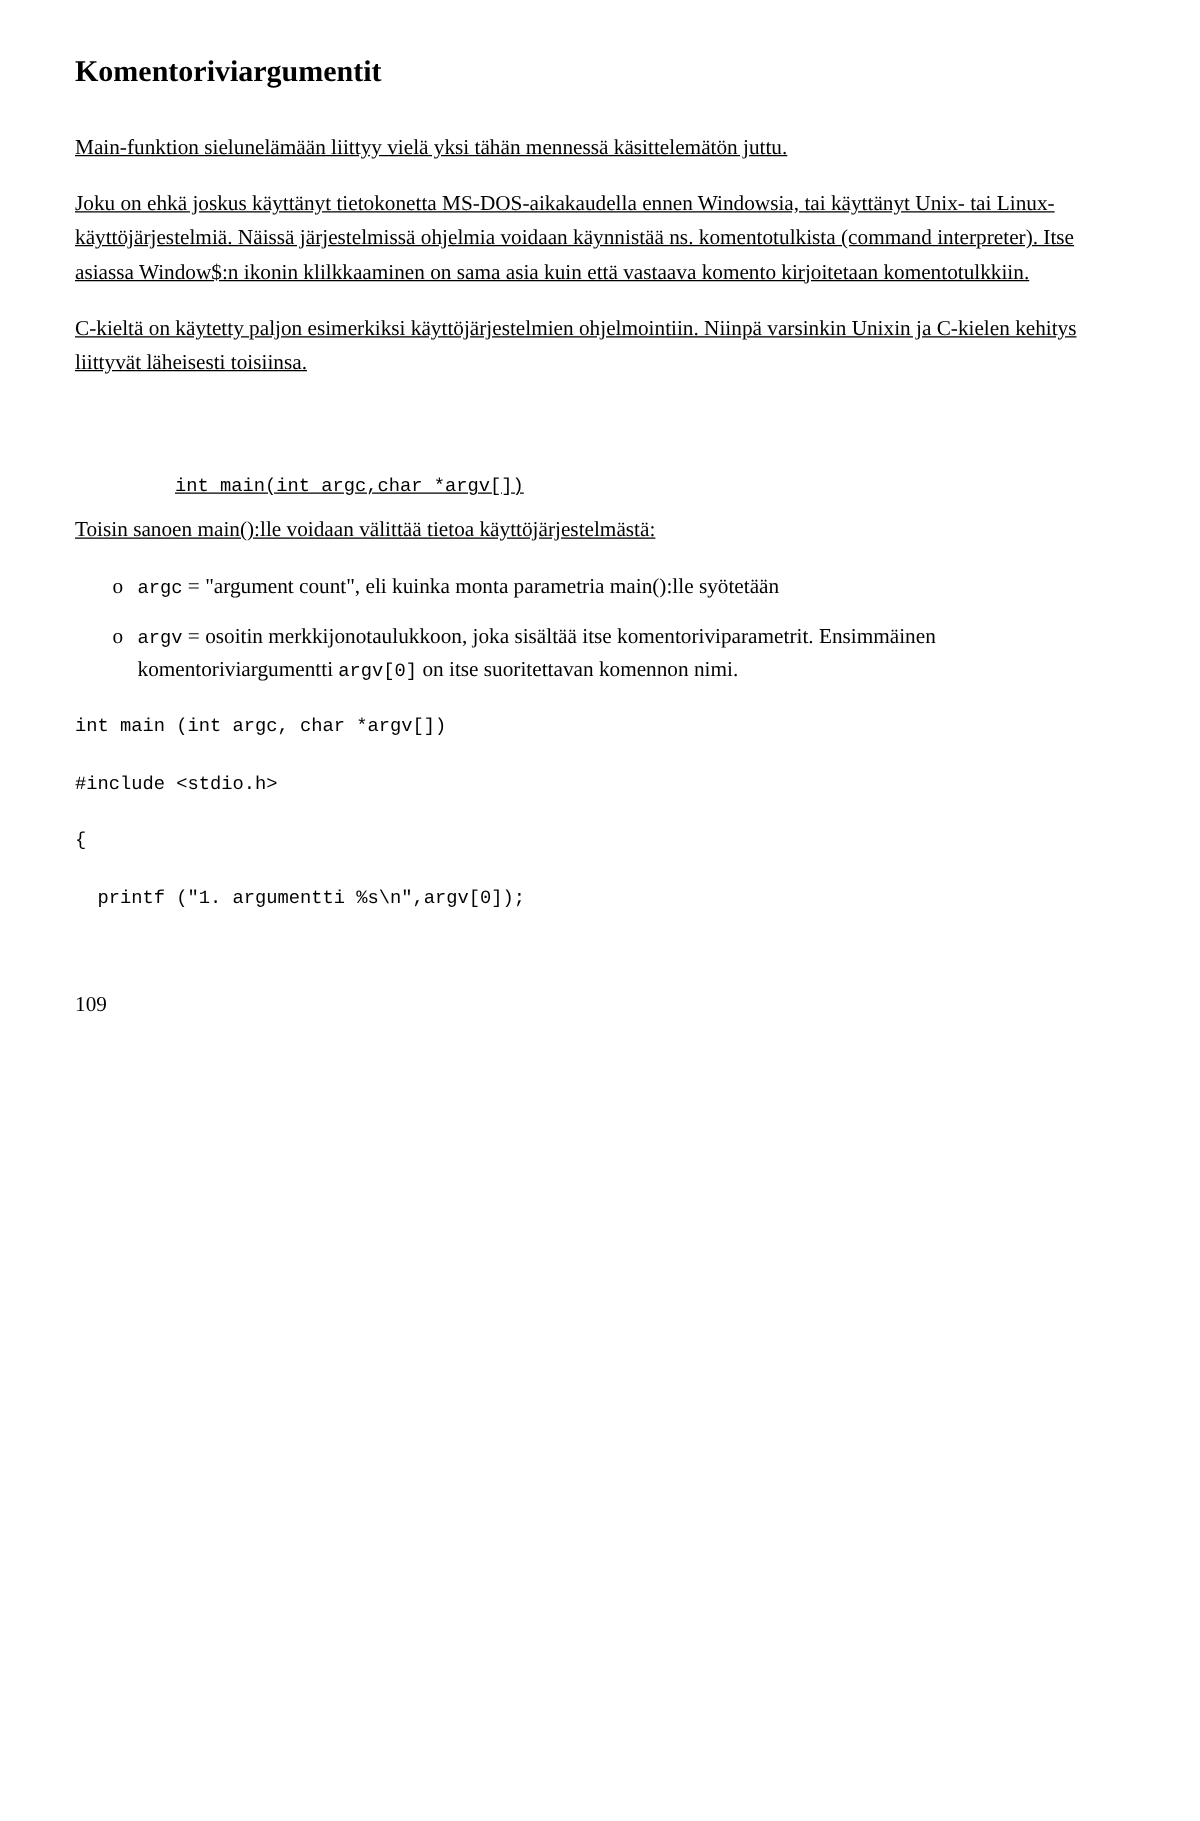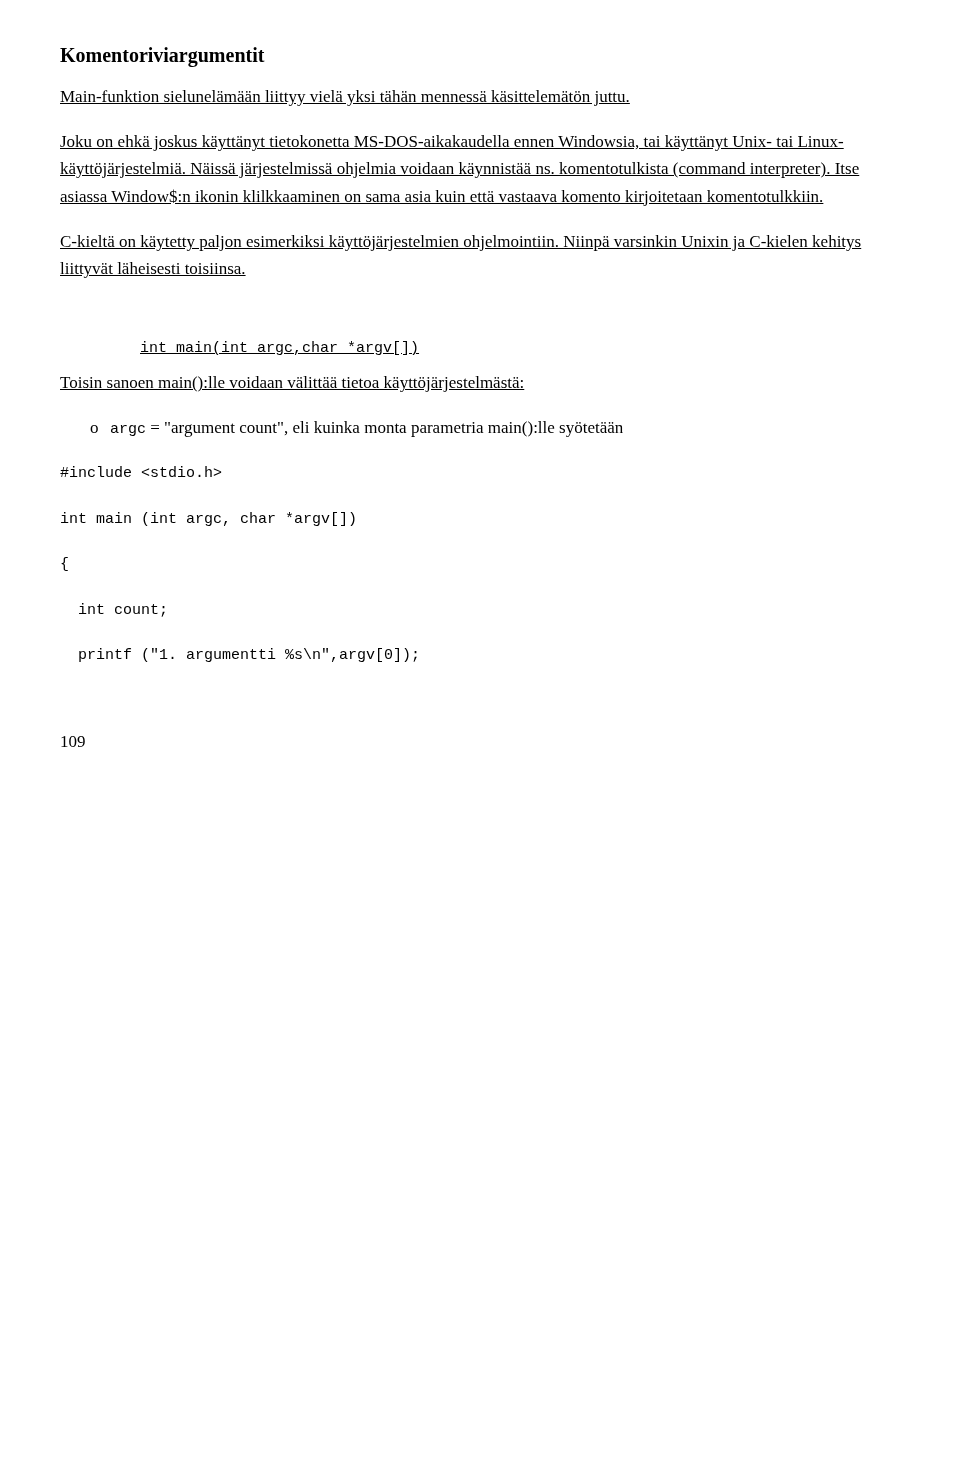--- a/index.html
+++ b/index.html
@@ -13,41 +13,41 @@
       font-family: 'Times New Roman', Times, serif;
       font-size: 17px;
       color: #000000;
       width: 960px;
       min-height: 1457px;
       padding: 40px 60px 60px 60px;
       line-height: 1.5;
     }
 
     .page-title {
-      font-size: 20px;
+      font-size: 24px;
       font-weight: bold;
-      margin-bottom: 13px;
+      margin-bottom: 28px;
     }
 
     .paragraph {
       margin-bottom: 18px;
       line-height: 1.6;
       text-decoration: underline;
     }
 
     .code-inline {
       font-family: 'Courier New', Courier, monospace;
       font-size: 15px;
     }
 
     .code-block {
       font-family: 'Courier New', Courier, monospace;
       font-size: 15px;
       display: block;
-      margin: 4px 0 8px 80px;
+      margin: 24px 0 8px 80px;
       white-space: pre;
     }
 
     .code-section {
       font-family: 'Courier New', Courier, monospace;
       font-size: 15px;
       display: block;
       margin: 20px 0 8px 0;
       white-space: pre;
       line-height: 1.7;
@@ -100,23 +100,26 @@
 <p class="paragraph">
   <br>
   <span class="code-block">int main(int argc,char *argv[])</span>
   <span>Toisin sanoen main():lle voidaan välittää tietoa käyttöjärjestelmästä:</span>
 </p>
 
 <ul class="bullet-list">
   <li>
     <span class="code-inline">argc</span><span> = </span><span>"argument count", eli kuinka monta parametria main():lle syötetään</span>
   </li>
+  <li>
+    <span class="code-inline">argv</span><span> = </span><span>osoitin merkkijonotaulukkoon, joka sisältää itse komentoriviparametrit.</span>
+    <span>Ensimmäinen komentoriviargumentti </span><span class="code-inline">argv[0]</span><span> on itse suoritettavan komennon nimi.</span>
+  </li>
 </ul>
 
 <div class="section-gap">
+  <span class="code-section">int main (int argc, char *argv[])</span>
   <span class="code-section">#include &lt;stdio.h&gt;</span>
-  <span class="code-section">int main (int argc, char *argv[])</span>
   <span class="code-section">{</span>
-  <span class="code-section">  int count;</span>
   <span class="code-section">  printf ("1. argumentti %s\n",argv[0]);</span>
 </div>
 
 <div class="page-number">109</div>
 
 </body></html>

